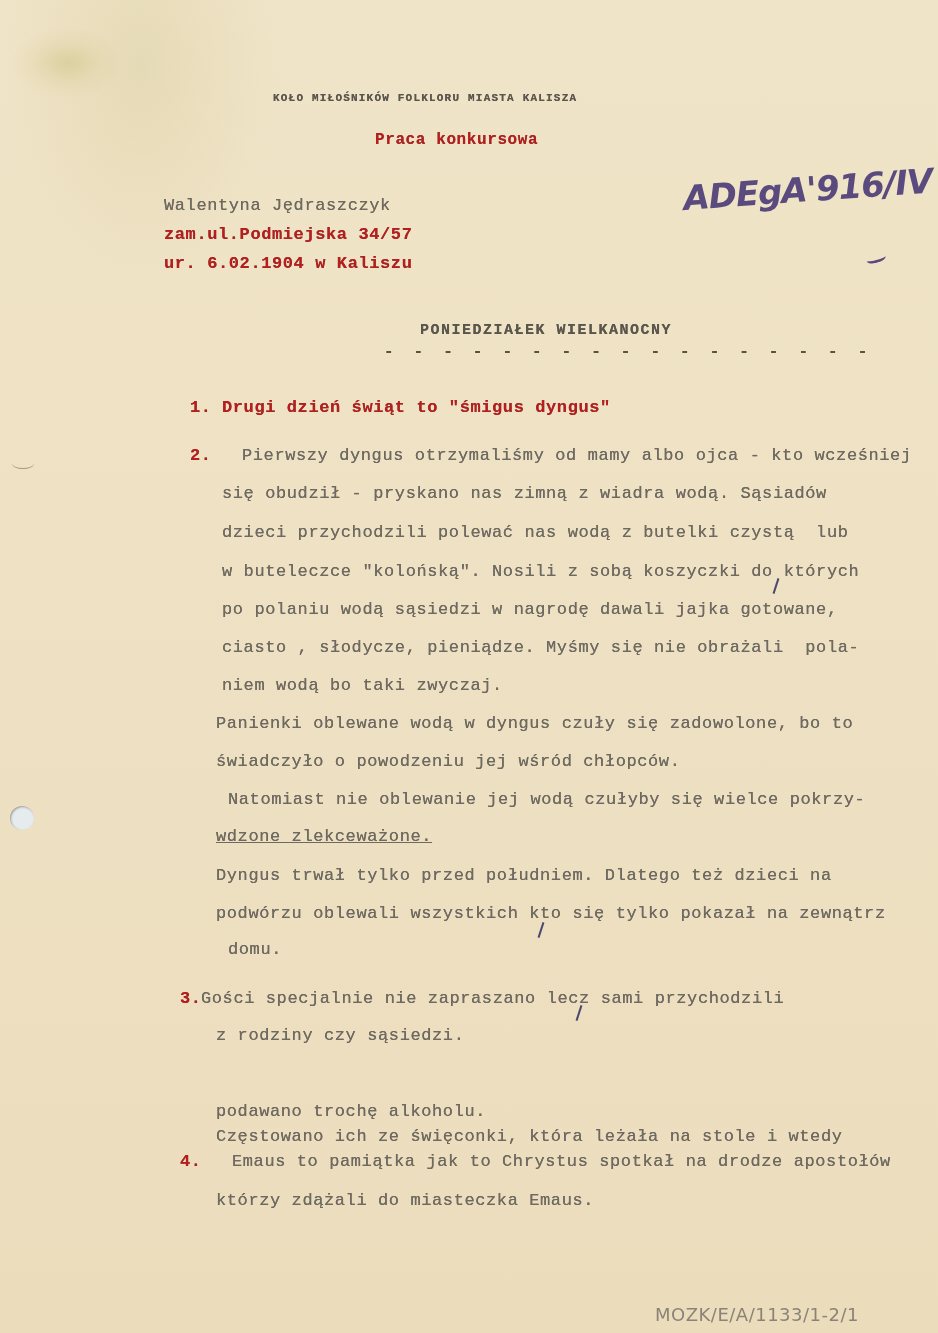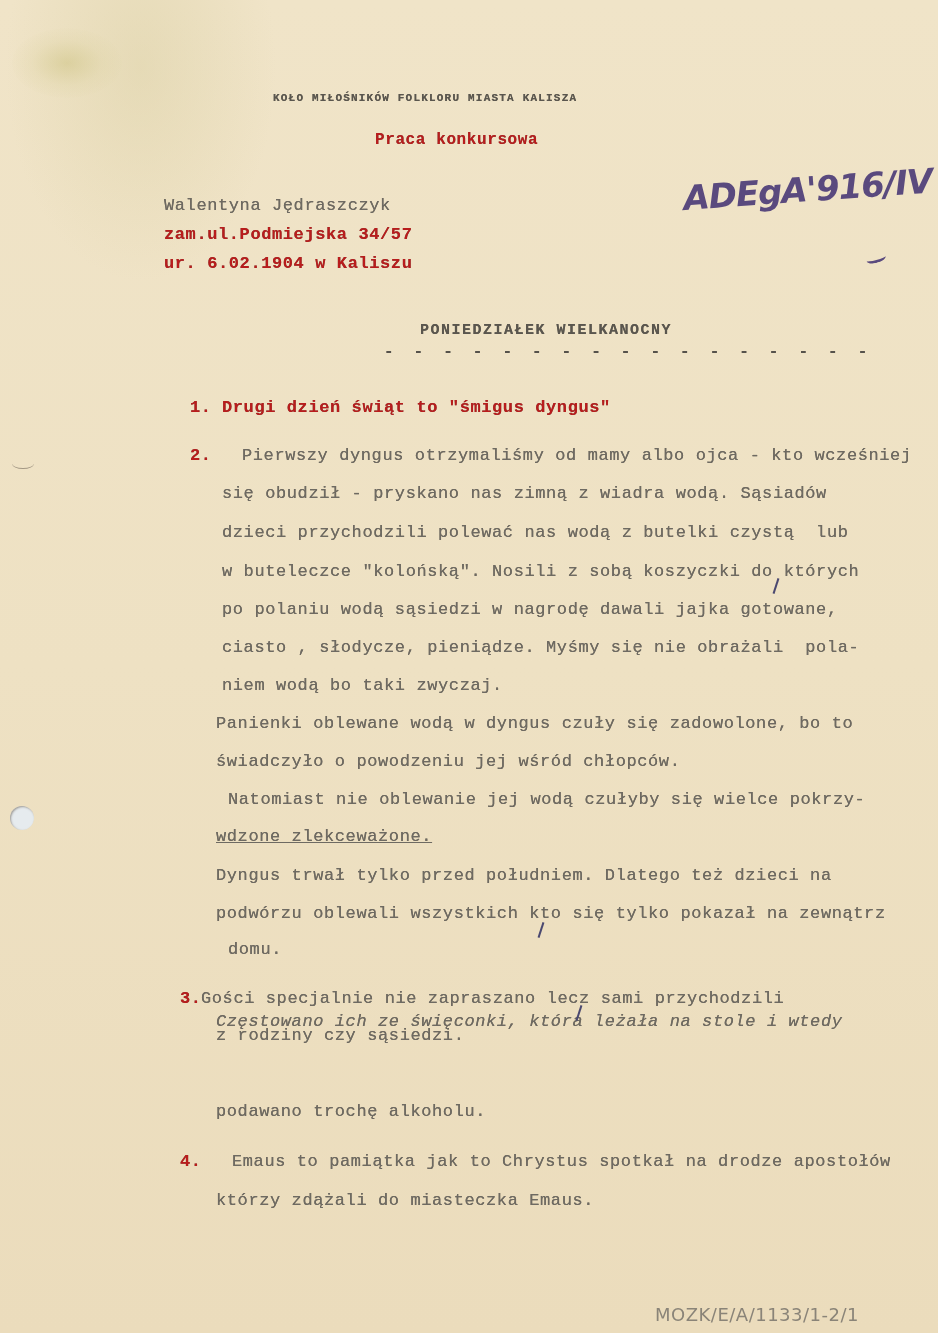--- a/index.html
+++ b/index.html
@@ -143,21 +143,21 @@
 <div class="t light" style="left:216px; top:752px;">świadczyło o powodzeniu jej wśród chłopców.</div>
 <div class="t light" style="left:228px; top:790px;">Natomiast nie oblewanie jej wodą czułyby się wielce pokrzy-</div>
 <div class="t light" style="left:216px; top:827px;text-decoration:underline;">wdzone zlekceważone.</div>
 <div class="t light" style="left:216px; top:866px;">Dyngus trwał tylko przed południem. Dlatego też dzieci na</div>
 <div class="t light" style="left:216px; top:904px;">podwórzu oblewali wszystkich kto się tylko pokazał na zewnątrz</div>
 <div class="t light" style="left:228px; top:940px;">domu.</div>
 
 <div class="t" style="left:180px; top:989px;">3.</div>
 <div class="t light" style="left:201px; top:989px;">Gości specjalnie nie zapraszano lecz sami przychodzili</div>
 <div class="t light" style="left:216px; top:1026px;">z rodziny czy sąsiedzi.</div>
-<div class="t light" style="left:216px; top:1012px;font-style:italic;">Częstowano ich ze święconki, która leżała na stole i wtedy</div>
+<div class="t light" style="left:216px; top:1127px;">Częstowano ich ze święconki, która leżała na stole i wtedy</div>
 <div class="t light" style="left:216px; top:1102px;">podawano trochę alkoholu.</div>
 
 <div class="t" style="left:180px; top:1152px;">4.</div>
 <div class="t light" style="left:216px; top:1152px;margin-left:16px;">Emaus to pamiątka jak to Chrystus spotkał na drodze apostołów</div>
 <div class="t light" style="left:216px; top:1191px;">którzy zdążali do miasteczka Emaus.</div>
 
 <div class="pen-mark" style="left:775px; top:578px;"></div>
 <div class="pen-mark" style="left:540px; top:922px;"></div>
 <div class="pen-mark" style="left:578px; top:1005px;"></div>
 

